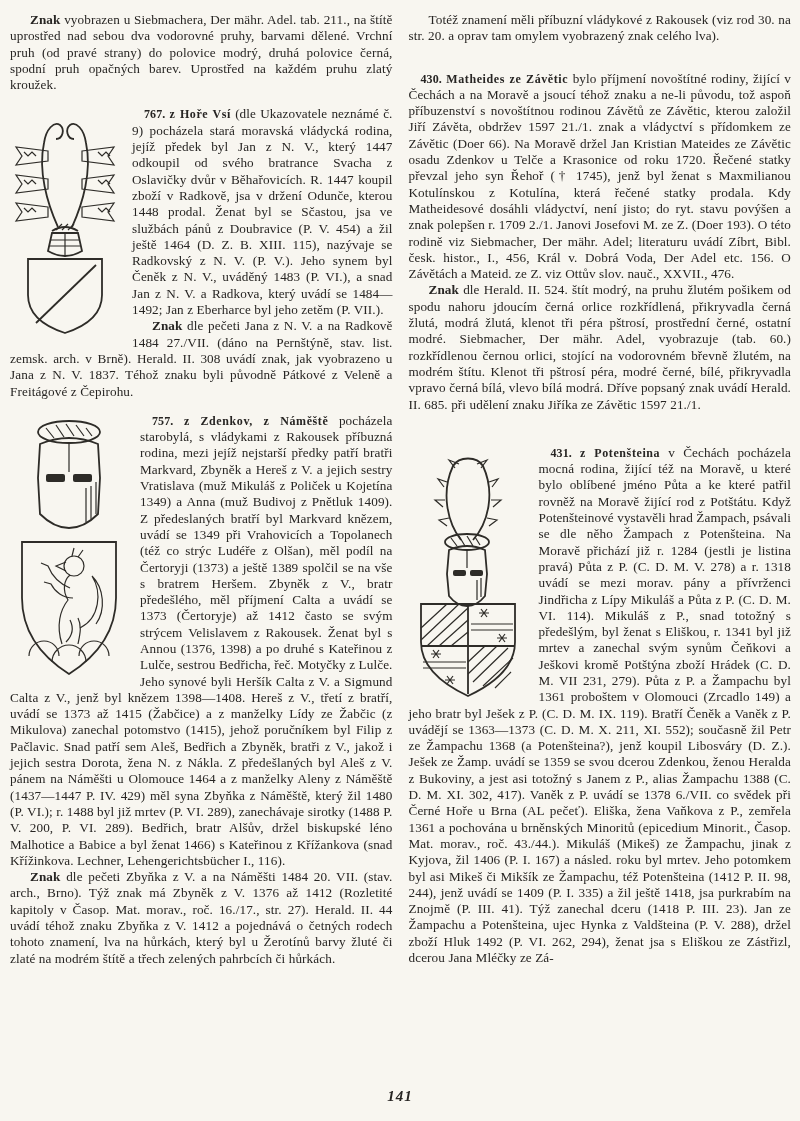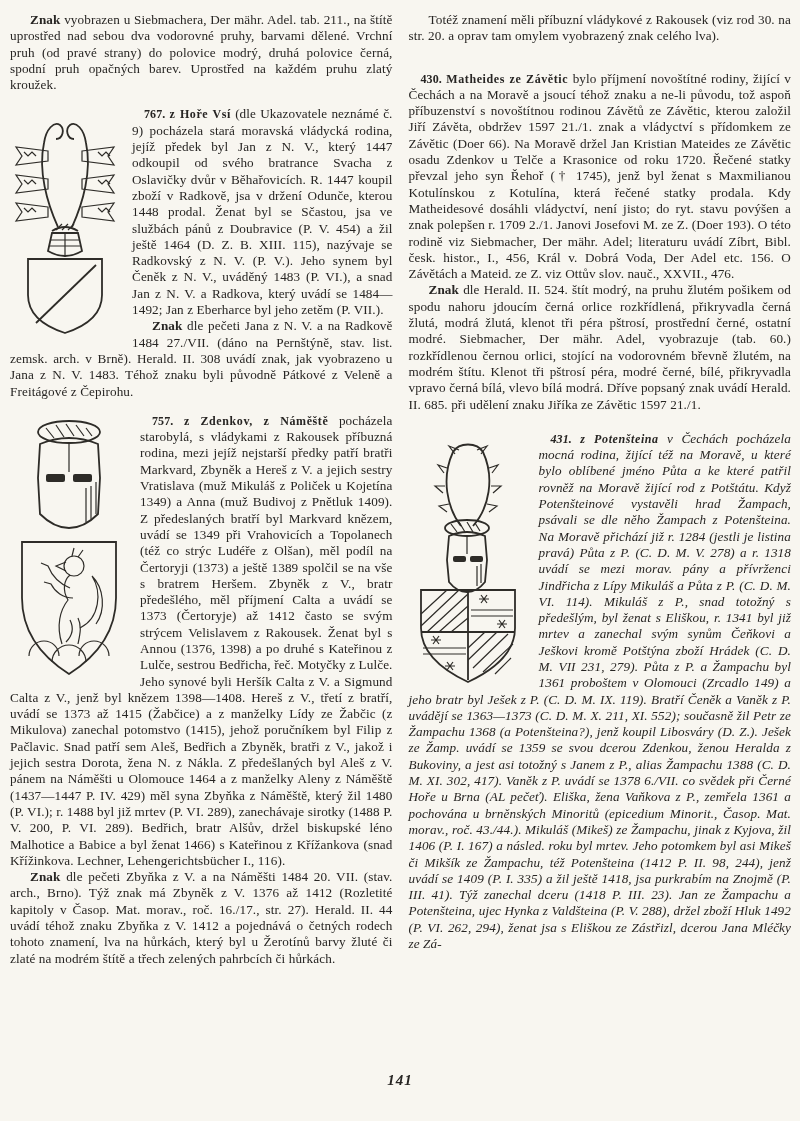--- a/index.html
+++ b/index.html
@@ -21,23 +21,23 @@
   .sec-para { text-indent:12px; }
   .sec-num { font-weight:bold; font-size:12px; }
   .sec-name { font-weight:bold; font-size:12px; letter-spacing:0.6px; }
   .lead { font-weight:bold; }
   .arms {
     float:left; display:block;
     margin:3px 12px 3px 0;
   }
   .arms svg { display:block; }
   .mt26 { margin-top:26px; }
-  .mt18 { margin-top:18px;font-style:italic; }
+  .mt18 { margin-top:32px; }
   .footer {
-    position:absolute; left:0; right:0; bottom:32px;
+    position:absolute; left:0; right:0; bottom:16px;
     text-align:center; font-style:italic; font-weight:bold;
     font-size:15px; letter-spacing:1px;
   }
   .ln { stroke:#2e2c28; stroke-width:1.8; fill:none; }
   .lnt { stroke:#2e2c28; stroke-width:1.2; fill:none; }
   .drk { fill:#2e2c28; stroke:none; }
 </style>
 </head>
 <body>
 
@@ -76,21 +76,21 @@
               <path class="lnt" d="M41,131 H69 M40,137 H70 M55,124 V148"></path>
 
               <path class="ln" d="M18,150 H92 V186 Q92,212 55,224 Q18,212 18,186 Z"></path>
               <path class="ln" d="M26,214 L86,156"></path>
             </svg>
           </span>
           <span>(dle Ukazovatele neznámé č. 9) pocházela stará moravská vládycká rodina, jejíž předek byl Jan z N. V., který 1447 odkoupil od svého bratrance Svacha z Oslavičky dvůr v Běhařovicích. R. 1447 koupil zboží v Radkově, jsa v držení Odunče, kterou 1448 prodal. Ženat byl se Sčastou, jsa ve službách pánů z Doubravice (P. V. 454) a žil ještě 1464 (D. Z. B. XIII. 115), nazývaje se Radkovský z N. V. (P. V.). Jeho synem byl Čeněk z N. V., uváděný 1483 (P. VI.), a snad Jan z N. V. a Radkova, který uvádí se 1484—1492; Jan z Eberharce byl jeho zetěm (P. VII.).</span>
         </p>
         <p class="para">
           <span class="lead">Znak</span>
-          <span>dle pečeti Jana z N. V. a na Radkově 1484 27./VII. (dáno na Pernštýně, stav. list. zemsk. arch. v Brně). Herald. II. 308 uvádí znak, jak vyobrazeno u Jana z N. V. 1483. Téhož znaku byli původně Pátkové z Veleně a Freitágové z Čepirohu.</span>
+          <span>dle pečeti Jana z N. V. a na Radkově 1484 27./VII. (dáno na Pernštýně, stav. list. zemsk. arch. v Brně). Herald. II. 308 uvádí znak, jak vyobrazeno u Jana z N. V. 1837. Téhož znaku byli původně Pátkové z Veleně a Freitágové z Čepirohu.</span>
         </p>
       </div>
 
       <div class="sec">
         <p class="para sec-para">
           <span class="sec-num">757.</span>
           <span class="sec-name">z Zdenkov, z Náměště</span>
           <span class="arms" style="width:118px;height:266px;">
             <svg viewBox="0 0 118 266" width="118" height="266" aria-hidden="true">
 

